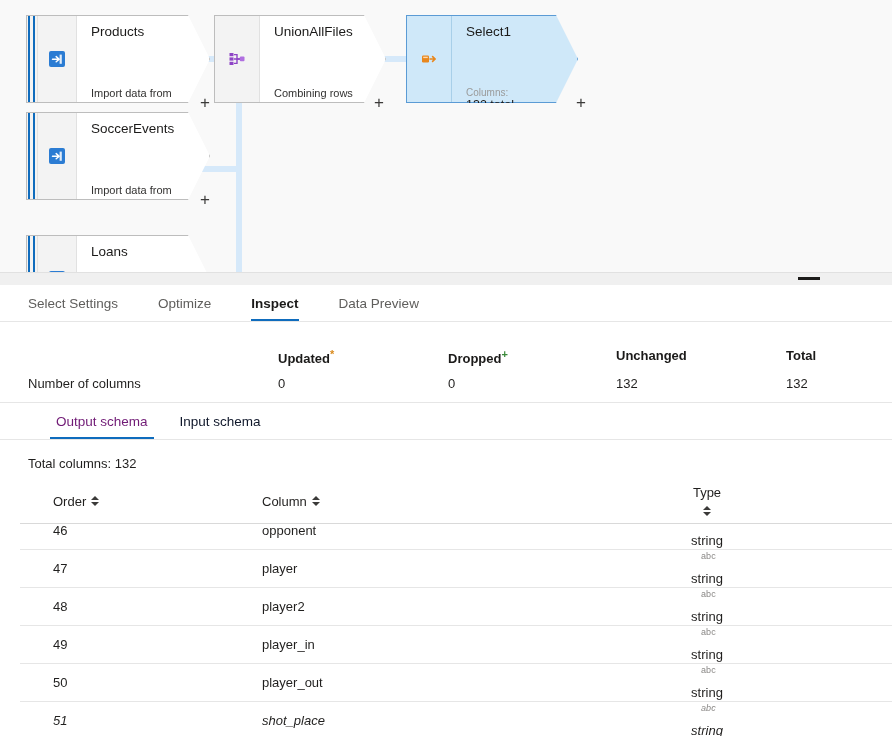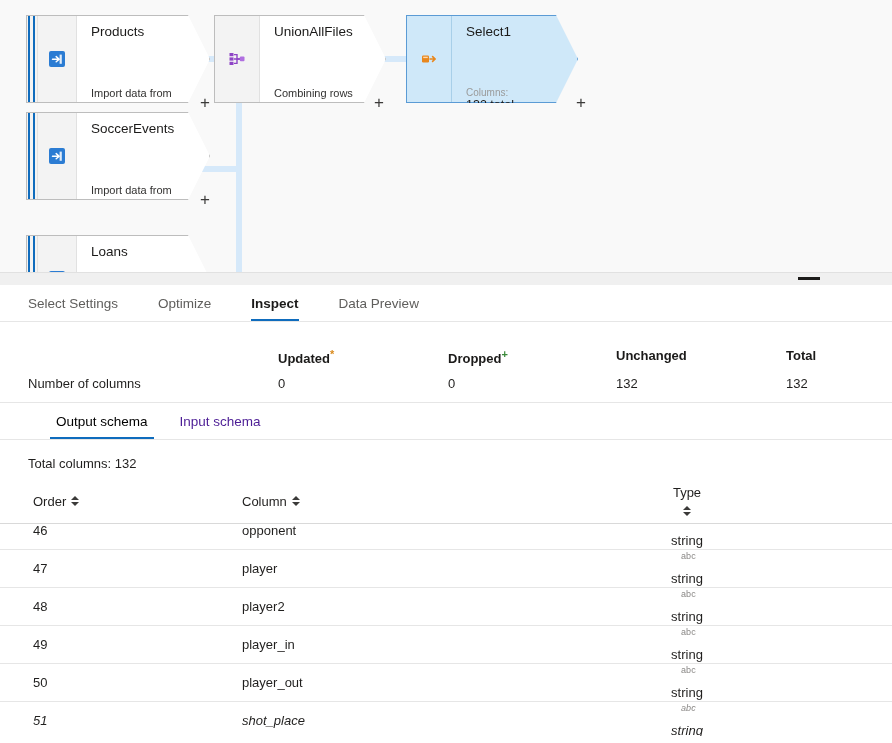--- a/index.html
+++ b/index.html
@@ -203,44 +203,45 @@
     display: flex;
     align-items: stretch;
     border-bottom: 1px solid #e6e6e6;
     padding-left: 40px;
   }
   .subtab {
     display: flex;
     align-items: center;
     padding: 0 16px;
     font-size: 13.5px;
-    color: #4c1d95;
+    color: #0f172a;
     position: relative;
     white-space: nowrap;
     cursor: default;
   }
-  .subtab.active { color: #000000; }
+  .subtab.active { color: #701a75; }
   .subtab.active::after {
     content: "";
     position: absolute;
     left: 10px; right: 10px; bottom: 0;
     height: 2px;
     background: #0f6cbd;
   }
 
   .total-line {
     font-size: 13px;
     color: #201f1e;
     padding: 16px 0 0 28px;
   }
 
   
   .schema-table {
     margin-top: 14px;
     position: relative;
+    margin-left: 20px;
   }
   .th-row {
     display: flex;
     padding: 0 0 6px 0;
     border-bottom: 1px solid #d9d9d9;
   }
   .th {
     font-size: 13px;
     color: #201f1e;
     display: flex;

